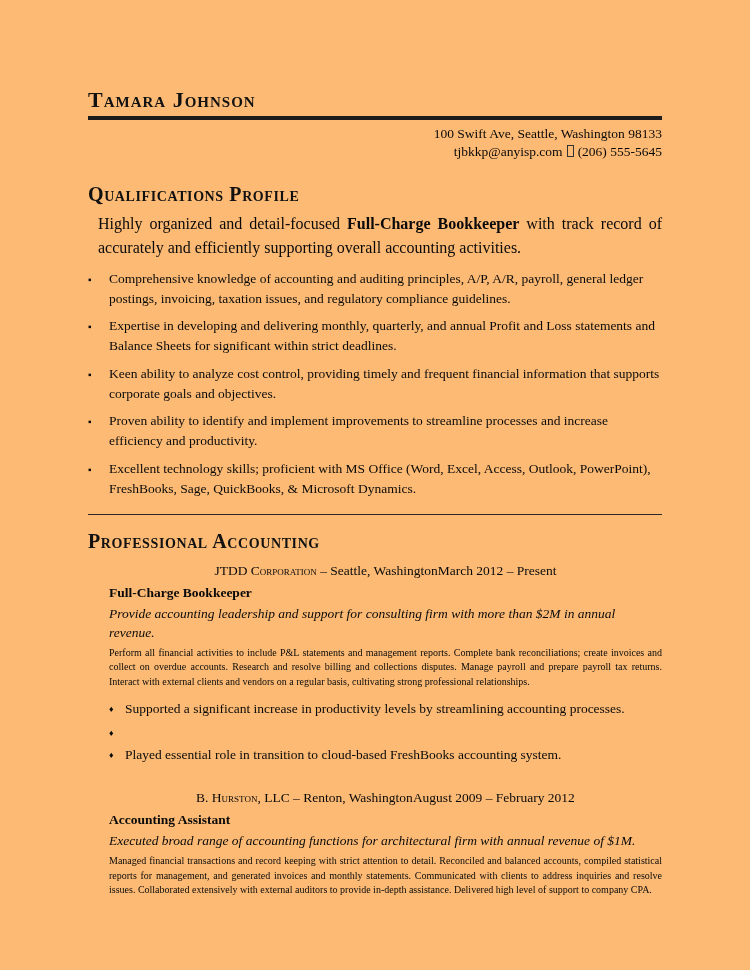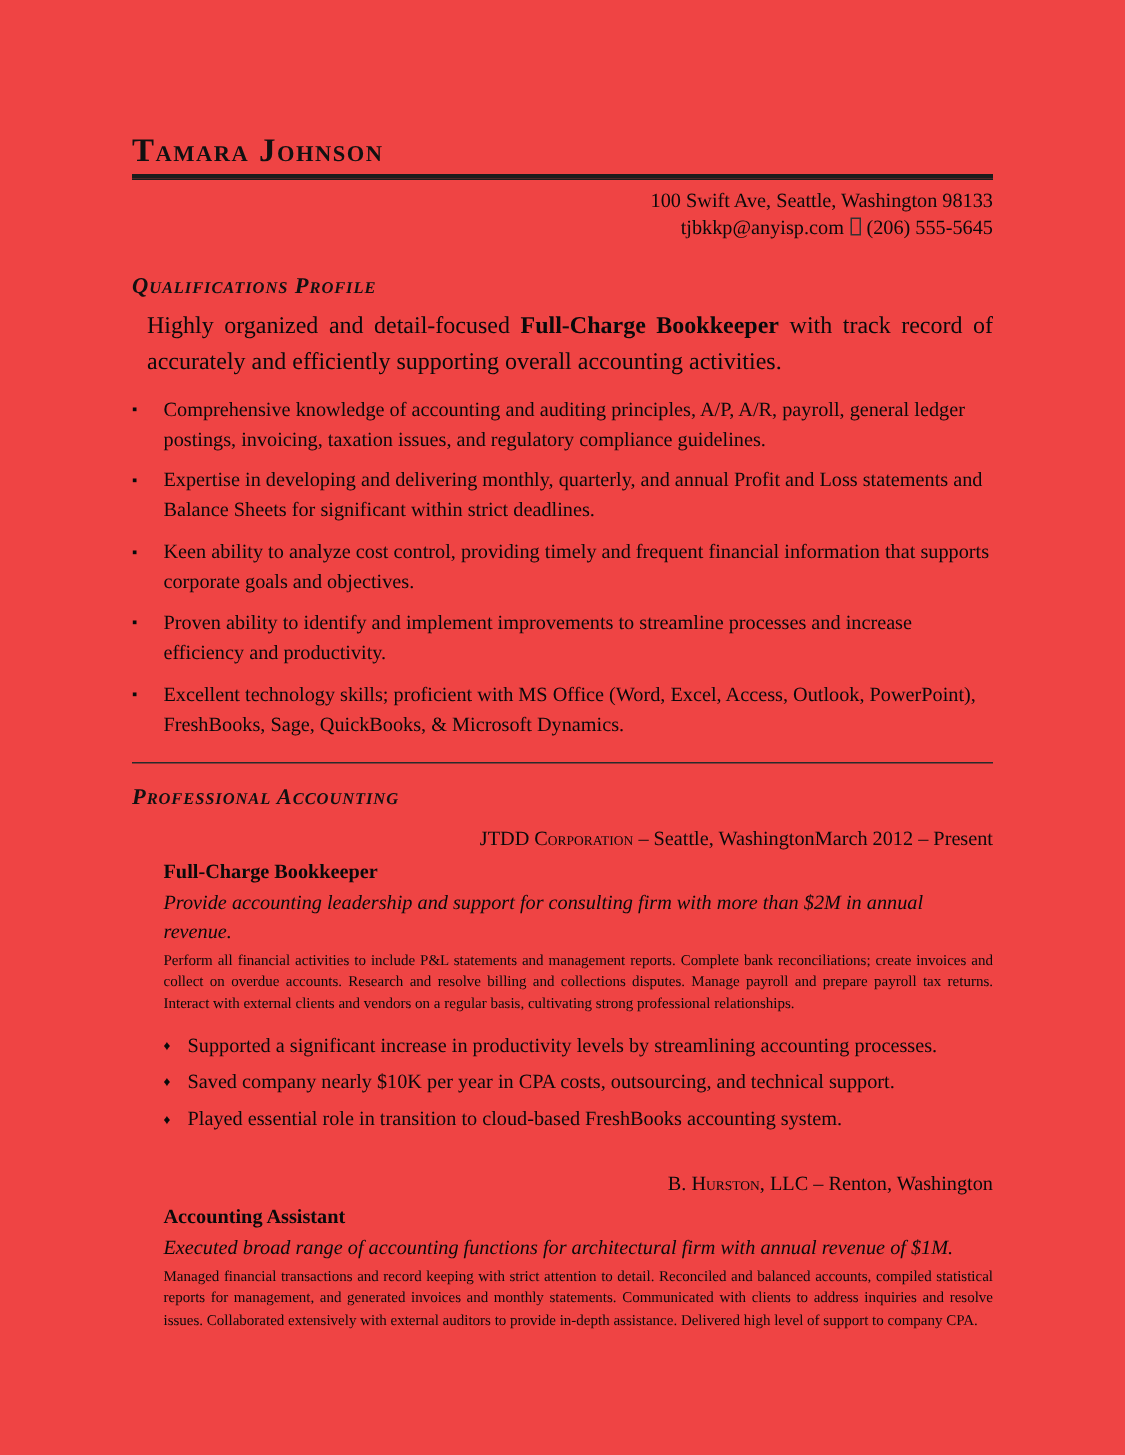--- a/index.html
+++ b/index.html
@@ -7,21 +7,21 @@
   body {
     width: 750px; height: 970px;
     font-family: "Liberation Serif", serif;
     color: #0a0a0a;
     -webkit-font-smoothing: antialiased;
   }
   .page {
     width: 750px; height: 970px;
     padding: 88px 88px 0 88px;
     position: relative;
-    background: #ef4444;
+    background: #fdba74;
   }
 
   
   .person-name {
     margin: 0;
     font-size: 22px;
     font-weight: bold;
     font-variant: small-caps;
     letter-spacing: 1px;
     line-height: 1.1;
@@ -44,26 +44,25 @@
     display: inline-block;
     width: 7px; height: 12px;
     border: 1px solid #333;
     margin: 0 4px;
     vertical-align: -1px;
   }
 
   
   .section-heading {
     margin: 0;
-    font-size: 15px;
+    font-size: 20px;
     font-weight: bold;
     font-variant: small-caps;
     letter-spacing: 0.6px;
     color: #111;
-    font-style: italic;
   }
   .qualifications { margin-top: 23px; }
   .intro-paragraph {
     margin: 6px 0 0 10px;
     font-size: 16px;
     line-height: 1.48;
     text-align: justify;
   }
   .intro-paragraph .bold { font-weight: bold; }
 
@@ -86,21 +85,21 @@
     border-top: 1.7px solid #2a2a2a;
     margin: 15px 0 15px 0;
   }
 
   
   .job { margin-left: 21px; }
   .job-first { margin-top: 9px; }
   .job-second { margin-top: 24px; }
   .company-line {
     display: flex;
-    justify-content: flex-end;
+    justify-content: center;
     font-size: 13.5px;
     line-height: 1.4;
   }
   .company-name { font-variant: small-caps; }
   .job-title {
     font-weight: bold;
     font-size: 13.5px;
     margin-top: 3px;
     line-height: 1.4;
   }
@@ -180,32 +179,32 @@
       <div class="job-title">Full-Charge Bookkeeper</div>
       <div class="job-summary">Provide accounting leadership and support for consulting firm with more than $2M in annual revenue.</div>
       <p class="job-description">Perform all financial activities to include P&amp;L statements and management reports. Complete bank reconciliations; create invoices and collect on overdue accounts. Research and resolve billing and collections disputes. Manage payroll and prepare payroll tax returns. Interact with external clients and vendors on a regular basis, cultivating strong professional relationships.</p>
       <ul class="bullet-list job-bullets">
         <li>
             <span class="marker">♦</span>
             <span>Supported a significant increase in productivity levels by streamlining accounting processes.</span>
           </li>
         <li>
             <span class="marker">♦</span>
-            <span>Saved company nearly $10K per year in CPA costs, outsourcing, and technical support.</span>
           </li>
         <li>
             <span class="marker">♦</span>
             <span>Played essential role in transition to cloud-based FreshBooks accounting system.</span>
           </li>
       </ul>
     </article>
 
     <article class="job job-second">
       <div class="company-line">
         <span><span class="company-name">B. Hurston, LLC</span><span> – Renton, Washington</span></span>
+        <span>August 2009 – February 2012</span>
       </div>
       <div class="job-title">Accounting Assistant</div>
       <div class="job-summary">Executed broad range of accounting functions for architectural firm with annual revenue of $1M.</div>
       <p class="job-description">Managed financial transactions and record keeping with strict attention to detail. Reconciled and balanced accounts, compiled statistical reports for management, and generated invoices and monthly statements. Communicated with clients to address inquiries and resolve issues. Collaborated extensively with external auditors to provide in-depth assistance. Delivered high level of support to company CPA.</p>
 
     </article>
   </section>
 
 </div>
 

